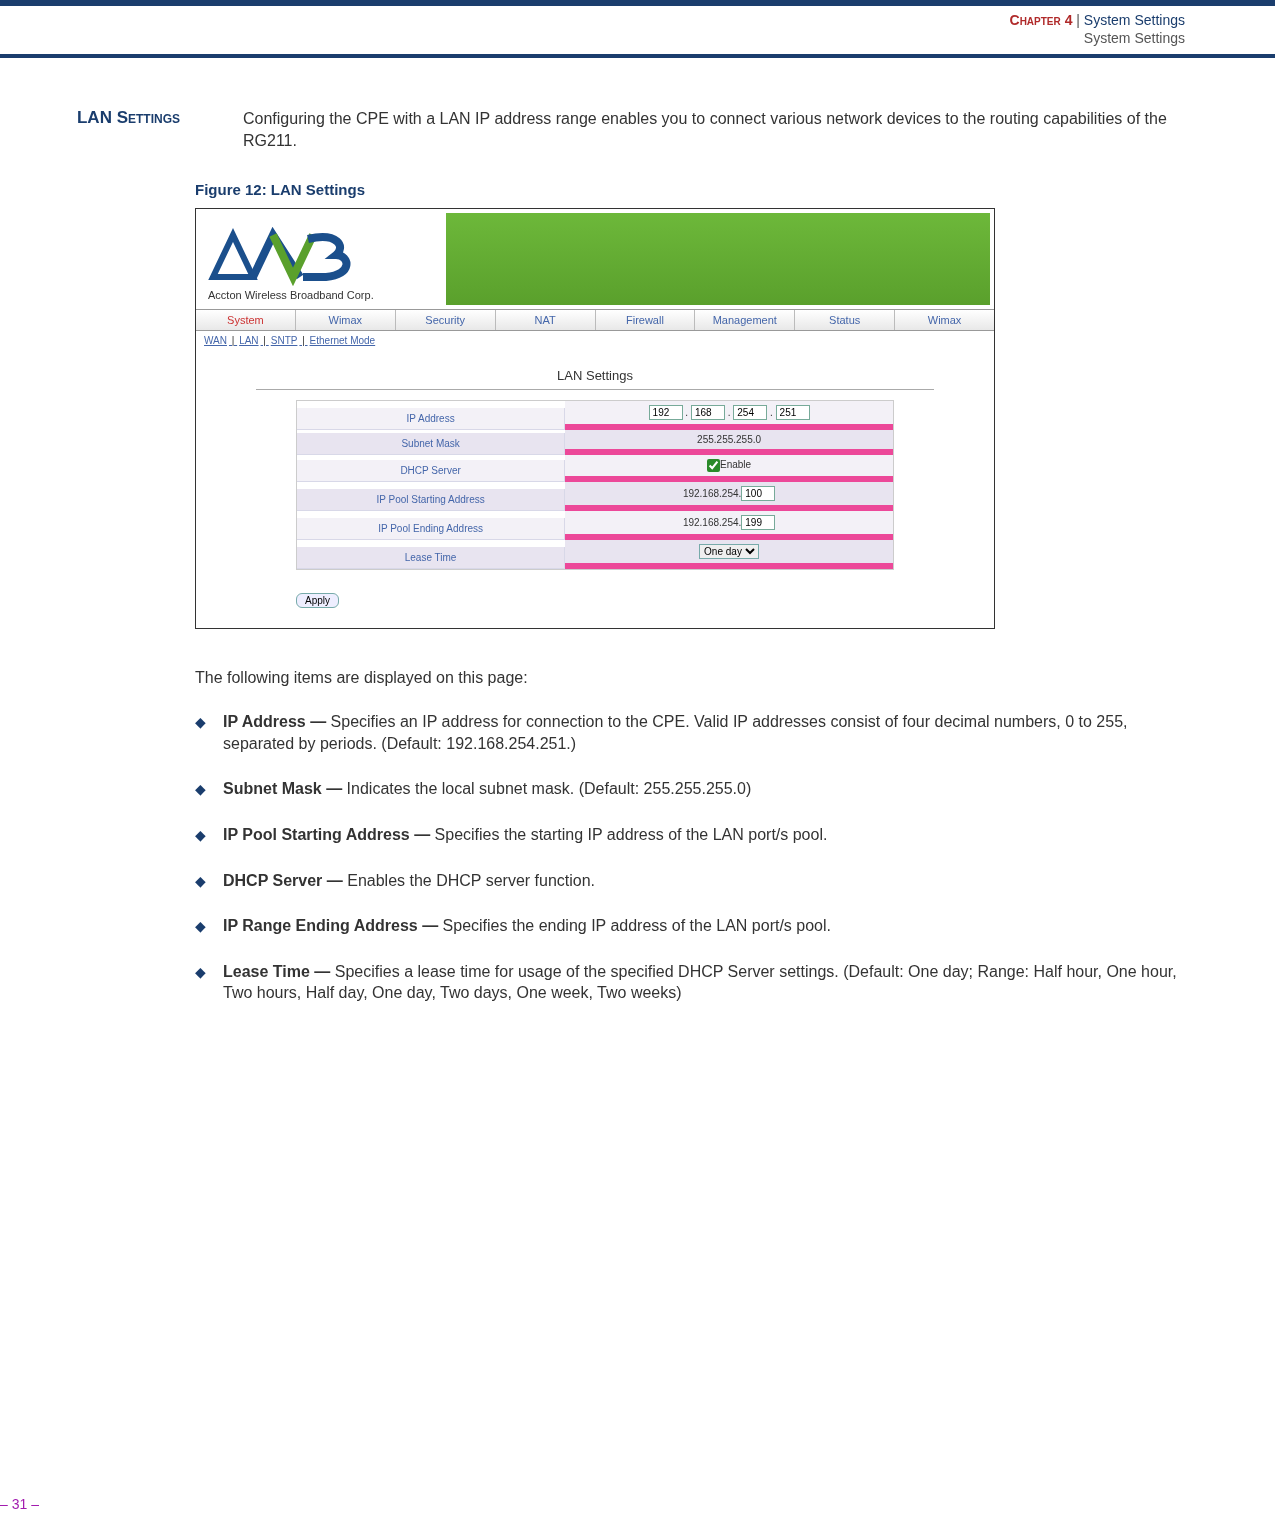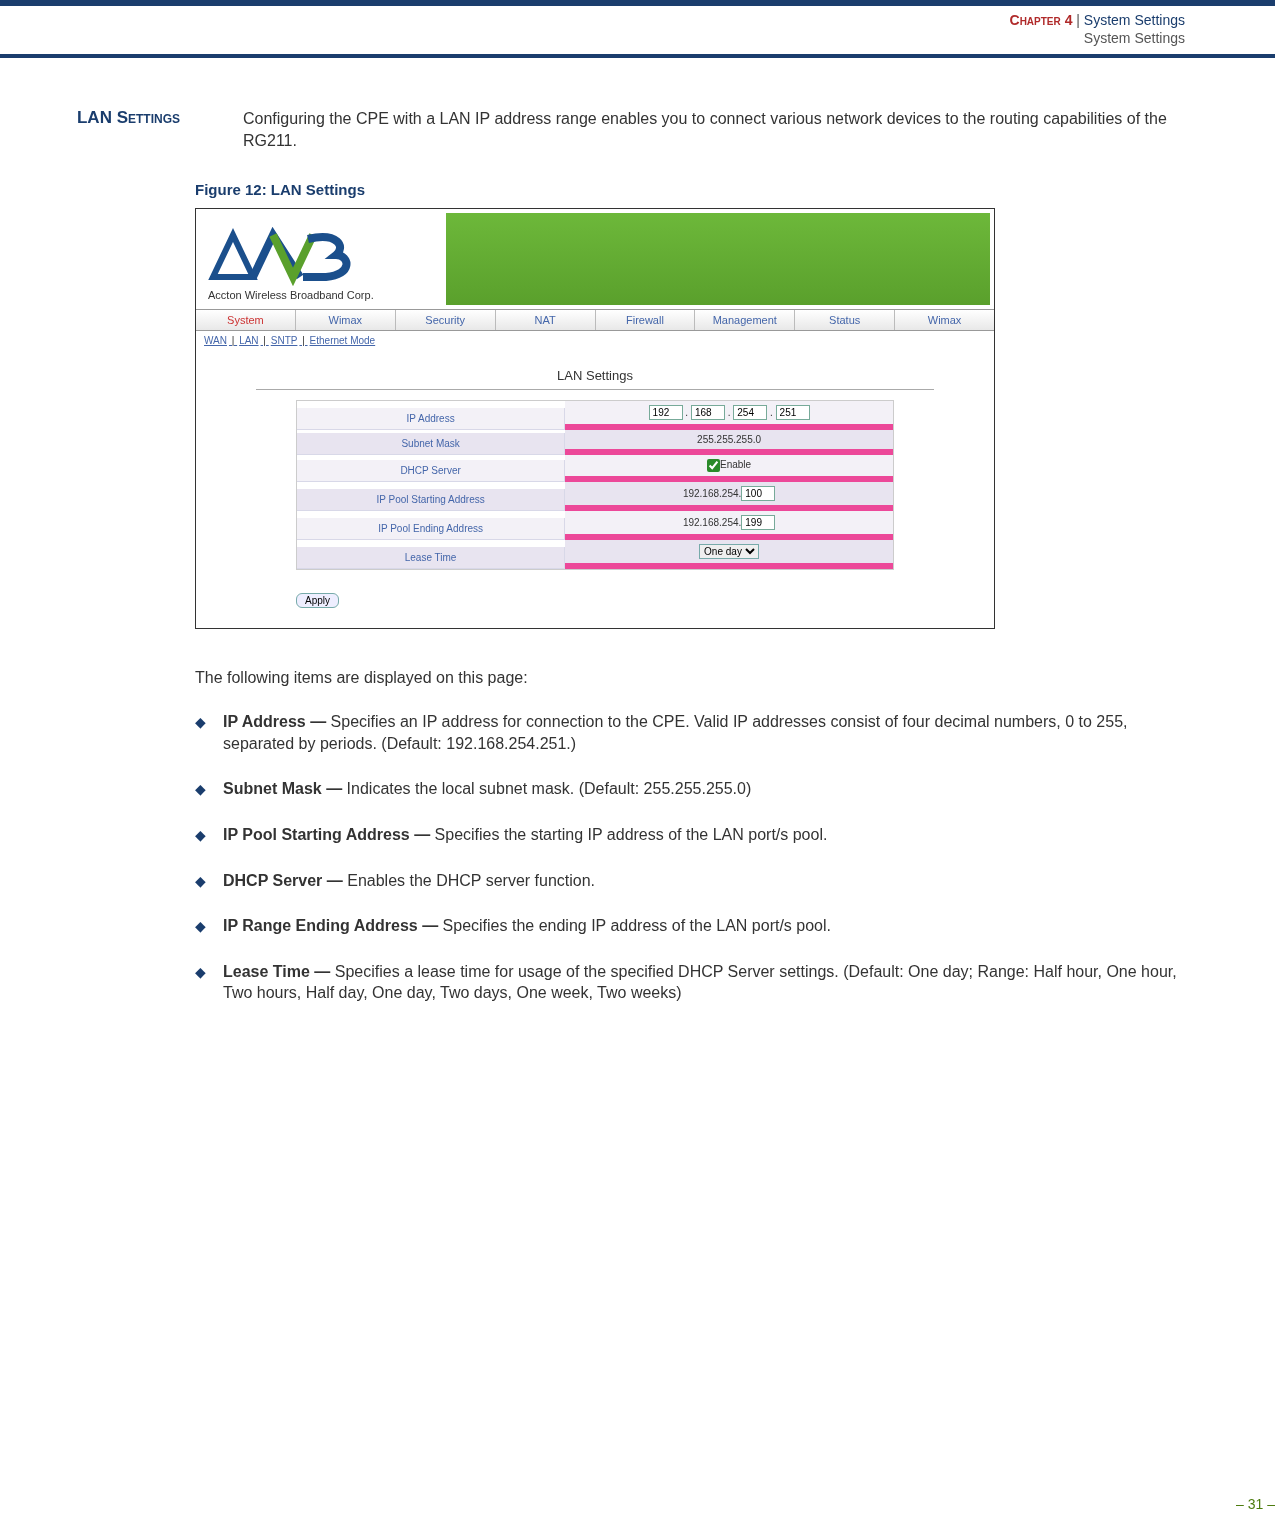--- a/index.html
+++ b/index.html
@@ -212,23 +212,23 @@
     position: absolute;
     left: 0;
     top: 2px;
     font-size: 14px;
   }
   .term { font-weight: bold; }
   .footer {
     position: absolute;
     bottom: 20px;
     width: 100%;
-    text-align: right;
+    text-align: left;
     font-size: 14px;
-    color: #4d7c0f;
+    color: #a21caf;
   }
 </style>
 </head>
 <body>
 
 <div class="top-bar"></div>
 <div class="header-line">
   <span class="header-chapter">Chapter 4</span><span class="header-sep">  |  </span><span class="header-title">System Settings</span>
 </div>
 <div class="header-sub">System Settings</div>

